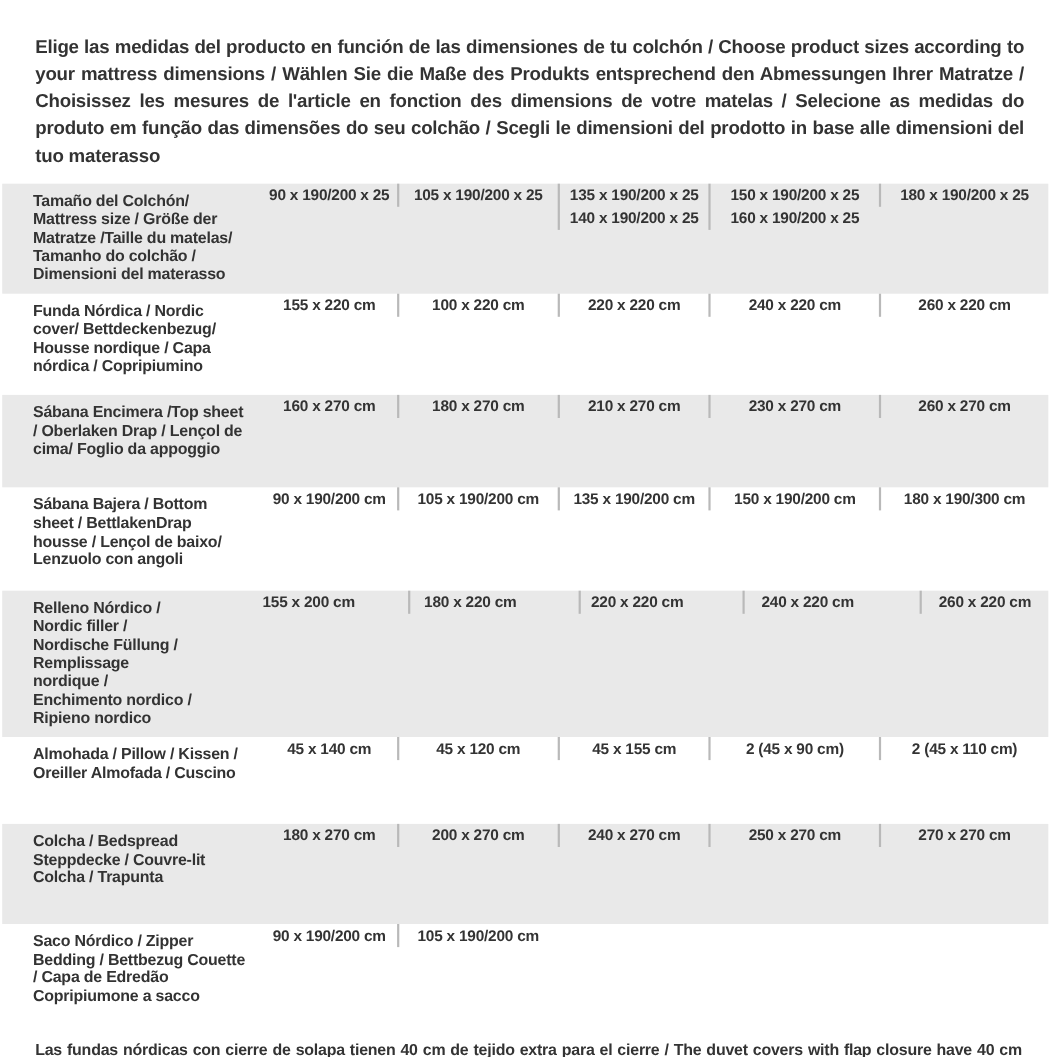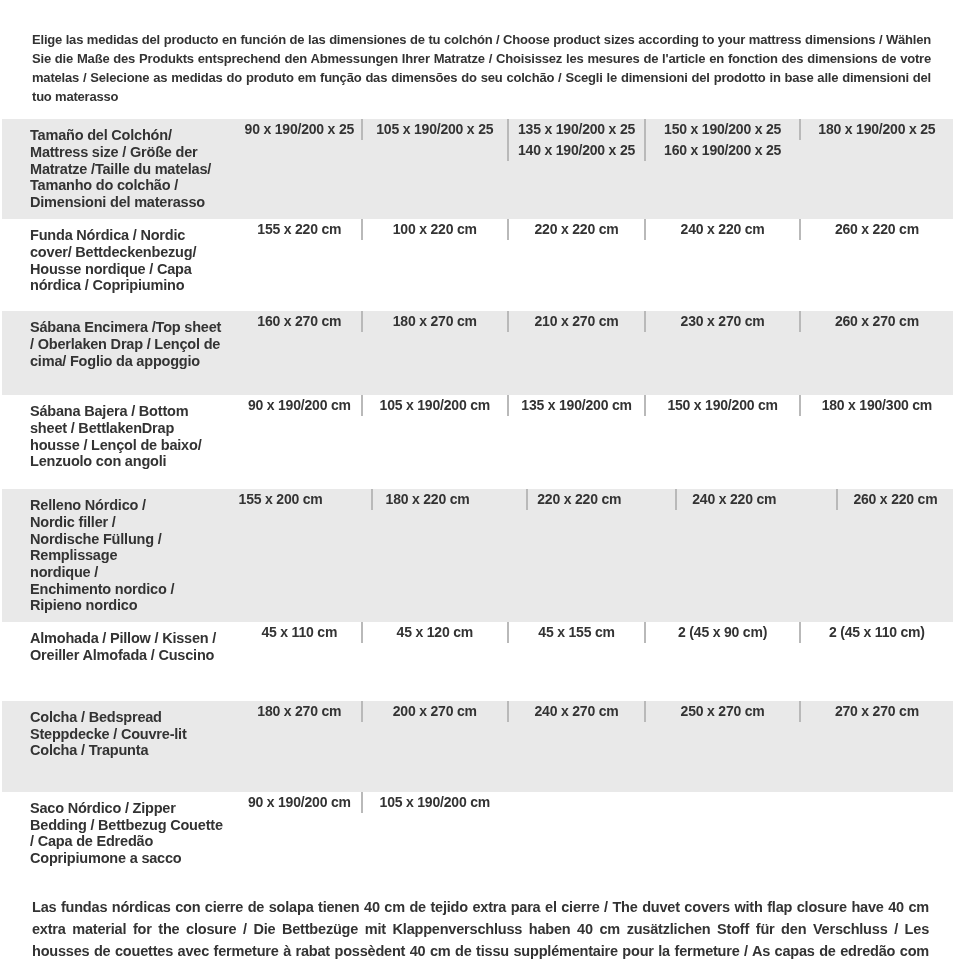--- a/index.html
+++ b/index.html
@@ -10,21 +10,21 @@
   body {
     width: 961px;
     height: 961px;
     font-family: "Liberation Sans", "DejaVu Sans", sans-serif;
     font-weight: 700;
     color: #333333;
     overflow: hidden;
   }
   .intro {
     margin: 31px 30px 13px 32px;
-    font-size: 13px;
+    font-size: 17px;
     line-height: 1.45;
     text-align: justify;
     letter-spacing: -0.2px;
   }
   .size-table {
     margin: 0 6px 0 2px;
     width: 951px;
   }
   .t-row {
     display: flex;
@@ -123,21 +123,21 @@
     <div class="cell label-cell">Relleno Nórdico / Nordic filler / Nordische Füllung / Remplissage nordique / Enchimento nordico / Ripieno nordico</div>
     <div class="cell val-cell c1">155 x 200 cm</div>
     <div class="cell val-cell c2">180 x 220 cm</div>
     <div class="cell val-cell c3">220 x 220 cm</div>
     <div class="cell val-cell c4">240 x 220 cm</div>
     <div class="cell val-cell c5">260 x 220 cm</div>
   </div>
 
   <div class="t-row r5">
     <div class="cell label-cell">Almohada  / Pillow / Kissen / Oreiller Almofada / Cuscino</div>
-    <div class="cell val-cell c1">45 x 110 cm</div>
+    <div class="cell val-cell c1">45 x 140 cm</div>
     <div class="cell val-cell c2">45 x 120 cm</div>
     <div class="cell val-cell c3">45 x 155 cm</div>
     <div class="cell val-cell c4">2 (45 x 90 cm)</div>
     <div class="cell val-cell c5">2 (45 x 110 cm)</div>
   </div>
 
   <div class="t-row shaded r6">
     <div class="cell label-cell">Colcha / Bedspread Steppdecke / Couvre-lit Colcha / Trapunta</div>
     <div class="cell val-cell c1">180 x 270 cm</div>
     <div class="cell val-cell c2">200 x 270 cm</div>

